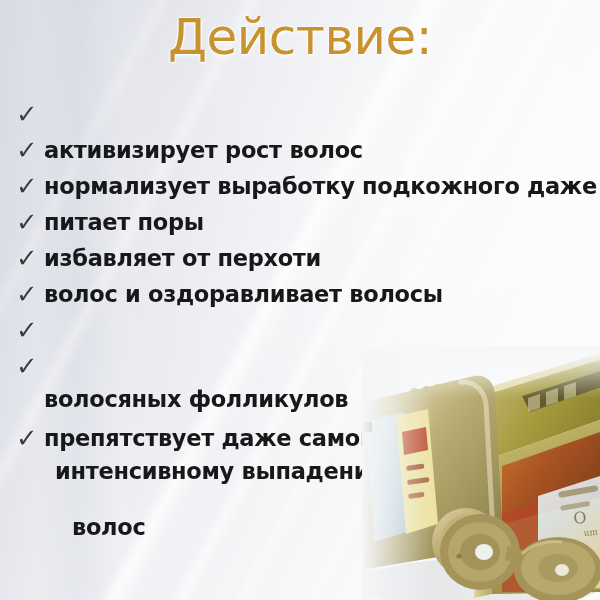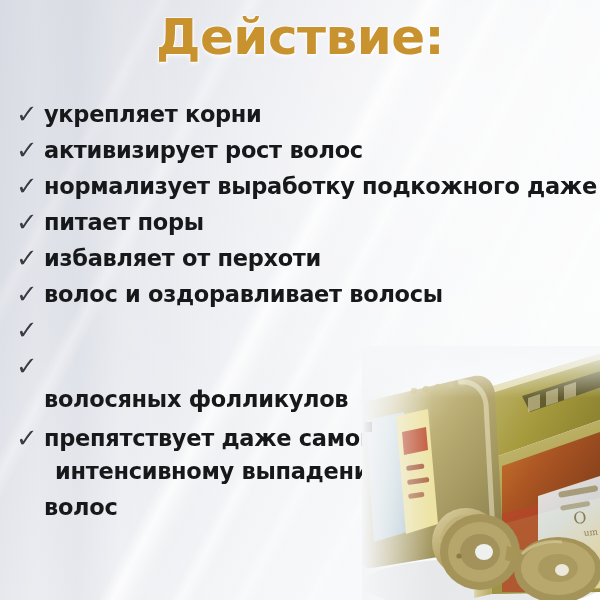--- a/index.html
+++ b/index.html
@@ -78,21 +78,21 @@
   }
 
   
   .title {
     position: absolute;
     left: 0;
     right: 0;
     top: 8px;
     text-align: center;
     font-family: "DejaVu Sans", "Liberation Sans", sans-serif;
-    font-weight: 700;
+    font-weight: 400;
     font-size: 50px;
     letter-spacing: -0.5px;
     color: #c8922f;
     text-shadow:
        0 0 1px rgba(255,255,255,0.95),
        1px 1px 0 rgba(255,255,255,0.85),
       -1px -1px 0 rgba(255,255,255,0.6),
        0 2px 4px rgba(255,255,255,0.8);
     white-space: nowrap;
     user-select: none;
@@ -140,21 +140,21 @@
     line-height: 1.05;
     color: #17181a;
     letter-spacing: -0.3px;
     white-space: nowrap;
   }
 
   
   .row.cont-a { }
   .row.cont-a .row-text { margin-left: 0; }
   .row.cont-b { padding-left: 27px; }
-  .row.cont-c { padding-left: 16px; }
+  .row.cont-c { padding-left: 44px; margin-top: 20px; }
 
   
   .product {
     position: absolute;
     right: -6px;
     bottom: -4px;
     width: 244px;
     height: 258px;
     pointer-events: none;
   }
@@ -188,21 +188,20 @@
   <div class="bg-base"></div>
   <div class="bg-bands"></div>
   <div class="bg-streaks"></div>
   <div class="bg-vignette"></div>
 
   <div class="title">Действие:</div>
 
   <div class="list" id="benefit-list">
       <div class="row">
         <span class="tick">✓</span>
-        <span class="row-text">укрепляет корни</span>
       </div>
       <div class="row">
         <span class="tick">✓</span>
         <span class="row-text">активизирует рост волос</span>
       </div>
       <div class="row">
         <span class="tick">✓</span>
         <span class="row-text">нормализует выработку подкожного даже</span>
       </div>
       <div class="row">

